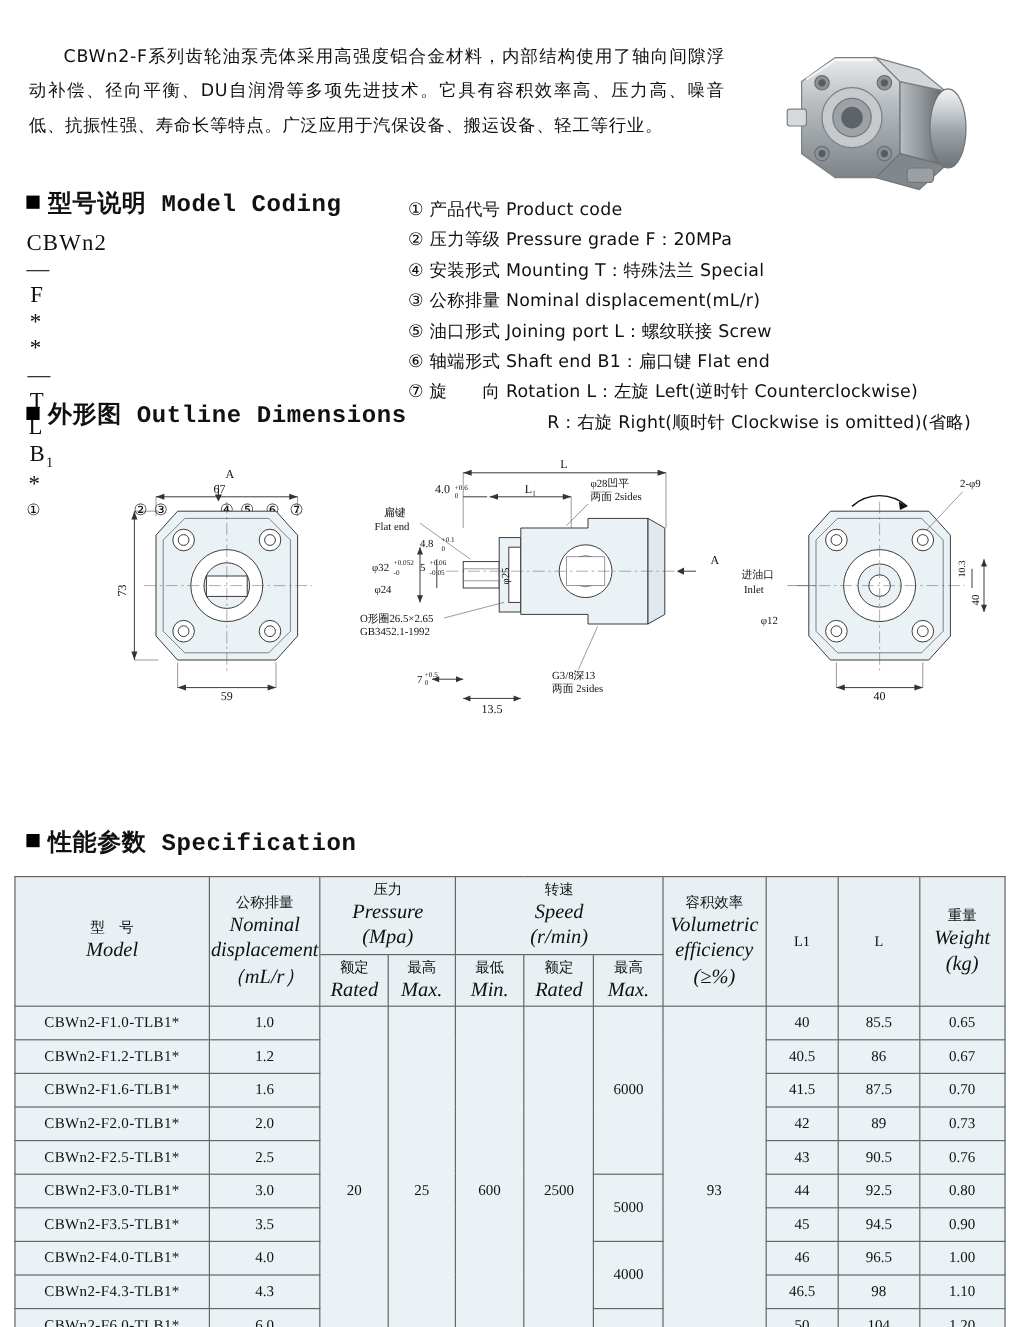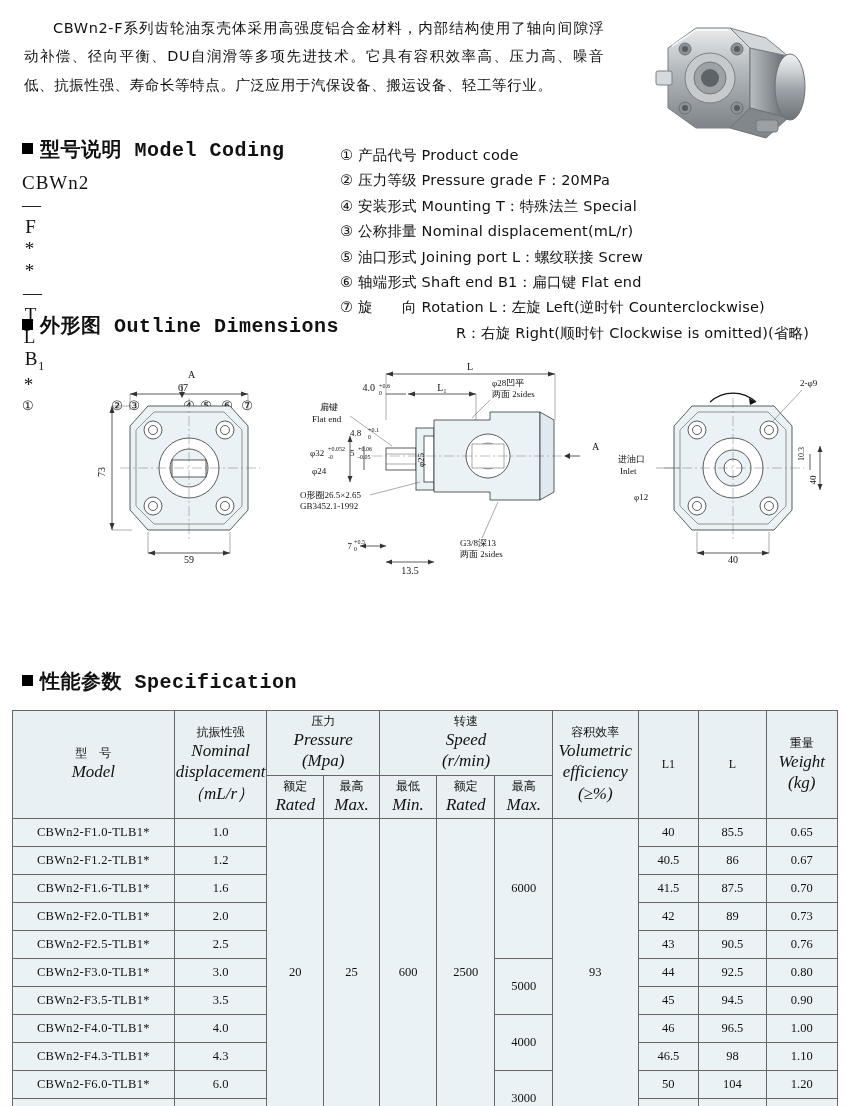--- a/index.html
+++ b/index.html
@@ -14,20 +14,21 @@
     color: #111;
     position: relative;
     overflow: hidden;
   }
   .page {
     position: relative;
     width: 850px;
     height: 832px;
     box-sizing: border-box;
     padding: 0 18px;
+    margin-top: 20px;
   }
 
   
   .intro {
     position: absolute;
     left: 24px;
     top: 14px;
     width: 580px;
     font-size: 14.5px;
     line-height: 1.95;
@@ -473,21 +474,21 @@
   </div>
 
   <table class="spec-table">
     <thead>
       <tr>
         <th class="col-model" rowspan="2">
           <span class="cn">型　号</span>
           <span class="en">Model</span>
         </th>
         <th class="col-disp" rowspan="2">
-          <span class="cn">抗振性强</span>
+          <span class="cn">公称排量</span>
           <span class="en">Nominal displacement</span>
           <span class="en">（mL/r）</span>
         </th>
         <th colspan="2">
           <span class="cn">压力</span>
           <span class="en">Pressure</span>
           <span class="en">(Mpa)</span>
         </th>
         <th colspan="3">
           <span class="cn">转速</span>

